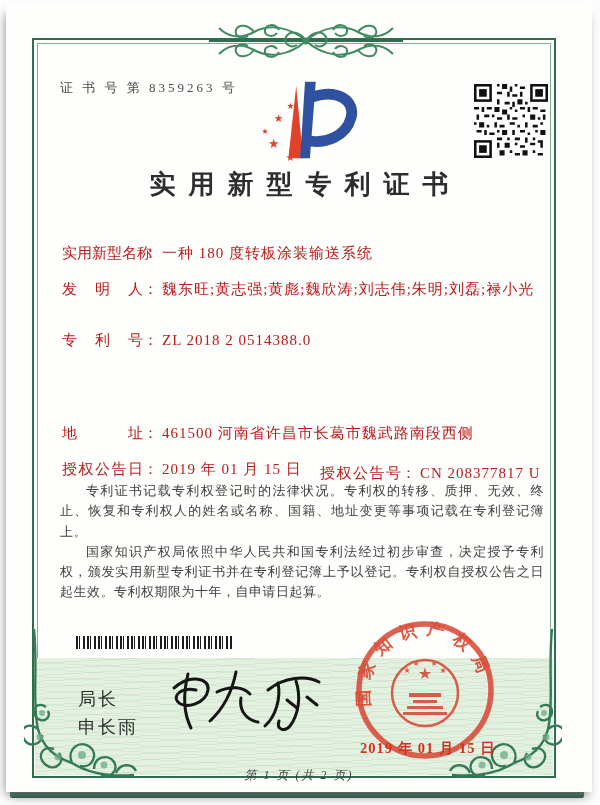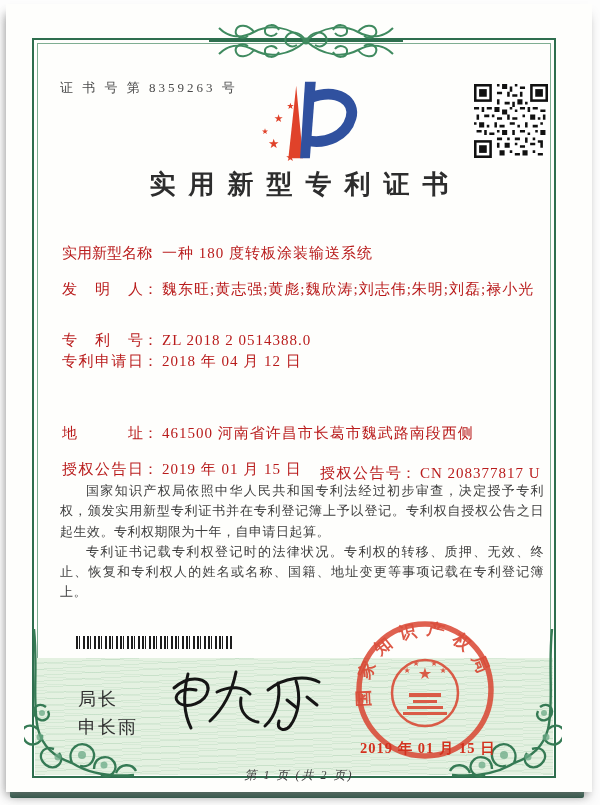--- a/index.html
+++ b/index.html
@@ -168,36 +168,33 @@
 
     <div class="row" style="top:240px">
       <span class="fl">实用新型名称</span><span class="colon">：</span><span class="fv">一种 180 度转板涂装输送系统</span>
     </div>
     <div class="row" style="top:276px">
       <span class="fl">发明人</span><span class="colon">：</span><span class="fv">魏东旺;黄志强;黄彪;魏欣涛;刘志伟;朱明;刘磊;禄小光</span>
     </div>
     <div class="row" style="top:327px">
       <span class="fl">专利号</span><span class="colon">：</span><span class="fv">ZL 2018 2 0514388.0</span>
     </div>
-    <div class="row" style="top:348px">
-      <span class="fl">专利申请日</span><span class="colon">：</span><span class="fv">2018 年 04 月 12 日</span>
-    </div>
     <div class="row" style="top:420px">
       <span class="fl">地址</span><span class="colon">：</span><span class="fv">461500 河南省许昌市长葛市魏武路南段西侧</span>
     </div>
     <div class="row" style="top:456px">
       <span class="fl">授权公告日</span><span class="colon">：</span><span class="fv">2019 年 01 月 15 日</span>
       <span class="pair2">
         <span class="fl">授权公告号</span><span class="colon">：</span><span class="fv">CN 208377817 U</span>
       </span>
     </div>
 
     <div class="body-text">
+      <p>专利证书记载专利权登记时的法律状况。专利权的转移、质押、无效、终止、恢复和专利权人的姓名或名称、国籍、地址变更等事项记载在专利登记簿上。</p>
       <p>国家知识产权局依照中华人民共和国专利法经过初步审查，决定授予专利权，颁发实用新型专利证书并在专利登记簿上予以登记。专利权自授权公告之日起生效。专利权期限为十年，自申请日起算。</p>
-      <p>专利证书记载专利权登记时的法律状况。专利权的转移、质押、无效、终止、恢复和专利权人的姓名或名称、国籍、地址变更等事项记载在专利登记簿上。</p>
     </div>
 
     <div class="barcode"></div>
 
     <div class="signer">
       <div>局长</div>
       <div>申长雨</div>
     </div>
 
     <svg class="signature" viewBox="0 0 180 95">

